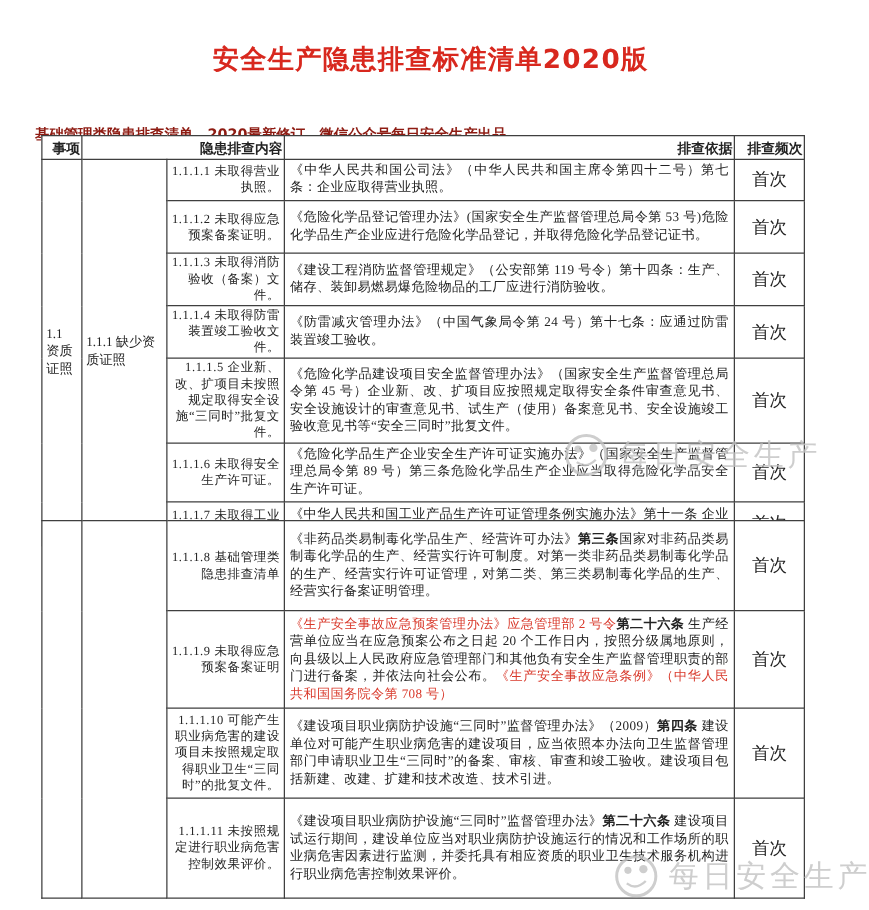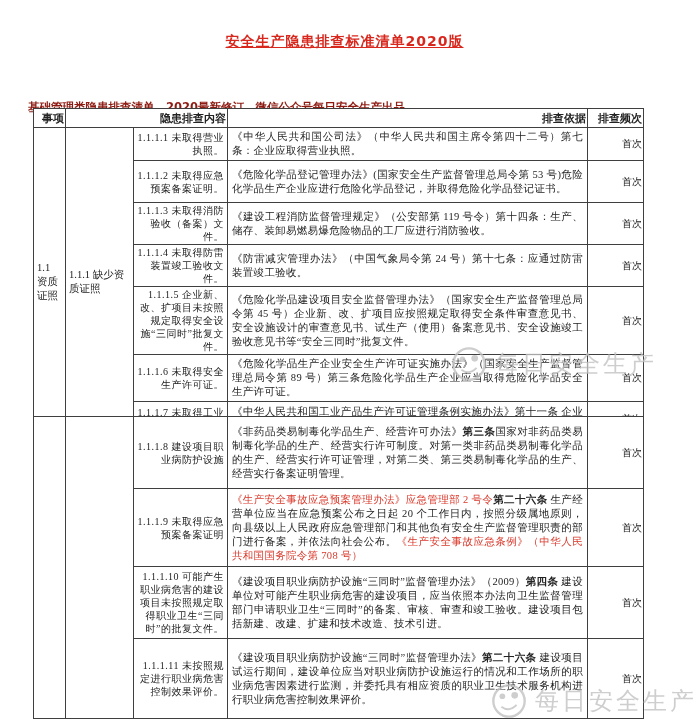--- a/index.html
+++ b/index.html
@@ -7,39 +7,39 @@
     --border:#3f3f3f; --text:#232323; --watermark-gray:#c2c2c2;
   }
   html,body{margin:0;padding:0;}
   body{
     width:695px;height:728px;background:#ffffff;position:relative;overflow:hidden;
     font-family:"Liberation Serif","DejaVu Serif",serif;color:var(--text);
   }
   .doc-title{
     position:absolute;top:33px;left:0;width:689px;text-align:center;
     font-family:"DejaVu Sans","Liberation Sans",sans-serif;
-    font-size:14px;font-weight:bold;color:var(--title-red);letter-spacing:1px;text-decoration:underline;
+    font-size:21px;font-weight:bold;color:var(--title-red);letter-spacing:1px;
   }
   .doc-subtitle{
     position:absolute;top:100px;left:28px;
     font-family:"DejaVu Sans","Liberation Sans",sans-serif;
     font-size:11.5px;font-weight:bold;color:var(--subtitle-red);
   }
   table{border-collapse:collapse;table-layout:fixed;position:absolute;left:33px;width:611px;background:#fff;}
   #table1{top:108px;}
   #table2{top:416px;}
   th,td{border:1px solid var(--border);overflow:hidden;}
   th{
     height:18px;padding:0 1px;font-size:11px;font-weight:bold;text-align:right;
     font-family:"DejaVu Sans","Liberation Sans",sans-serif;
   }
   td.item-cell{font-size:10.5px;line-height:14px;padding:2px 3px;vertical-align:middle;text-align:left;}
   td.content-cell{font-size:10px;line-height:13px;padding:1px 3px;vertical-align:middle;text-align:right;letter-spacing:0.5px;}
   td.basis-cell{font-size:10.5px;line-height:14px;padding:2px 4px;vertical-align:middle;text-align:justify;letter-spacing:0.3px;}
-  td.freq-cell{font-size:10px;text-align:right;vertical-align:middle;}
+  td.freq-cell{font-size:14px;text-align:center;vertical-align:middle;}
   .red{color:var(--citation-red);}
   .bold{font-weight:bold;}
   .watermark{
     position:absolute;display:flex;align-items:center;gap:7px;
     color:var(--watermark-gray);opacity:0.8;pointer-events:none;
     font-family:"DejaVu Sans","Liberation Sans",sans-serif;
     font-size:24px;letter-spacing:3px;white-space:nowrap;z-index:5;
   }
   #wm1{top:345px;left:450px;}
   #wm2{top:682px;left:490px;}
@@ -112,21 +112,21 @@
     <col style="width:32px">
       <col style="width:68px">
       <col style="width:94px">
       <col style="width:360px">
       <col style="width:56px">
   </colgroup>
   <tbody id="t2-body">
       <tr style="height: 72px;">
         <td class="item-cell" rowspan="4"></td>
         <td class="item-cell" rowspan="4"></td>
-        <td class="content-cell">1.1.1.8 建设项目职业病防护设施</td>
+        <td class="content-cell">1.1.1.8 基础管理类隐患排查清单</td>
         <td class="basis-cell"><span>《非药品类易制毒化学品生产、经营许可办法》</span><span class="bold">第三条</span><span>国家对非药品类易制毒化学品的生产、经营实行许可制度。对第一类非药品类易制毒化学品的生产、经营实行许可证管理，对第二类、第三类易制毒化学品的生产、经营实行备案证明管理。</span></td>
         <td class="freq-cell">首次</td>
       </tr>
       <tr style="height: 78px;">
         <td class="content-cell">1.1.1.9 未取得应急预案备案证明</td>
         <td class="basis-cell"><span class="red">《生产安全事故应急预案管理办法》应急管理部 2 号令</span><span class="bold">第二十六条</span><span> 生产经营单位应当在应急预案公布之日起 20 个工作日内，按照分级属地原则，向县级以上人民政府应急管理部门和其他负有安全生产监督管理职责的部门进行备案，并依法向社会公布。</span><span class="red">《生产安全事故应急条例》（中华人民共和国国务院令第 708 号）</span></td>
         <td class="freq-cell">首次</td>
       </tr>
       <tr style="height: 72px;">
         <td class="content-cell">1.1.1.10 可能产生职业病危害的建设项目未按照规定取得职业卫生“三同时”的批复文件。</td>

